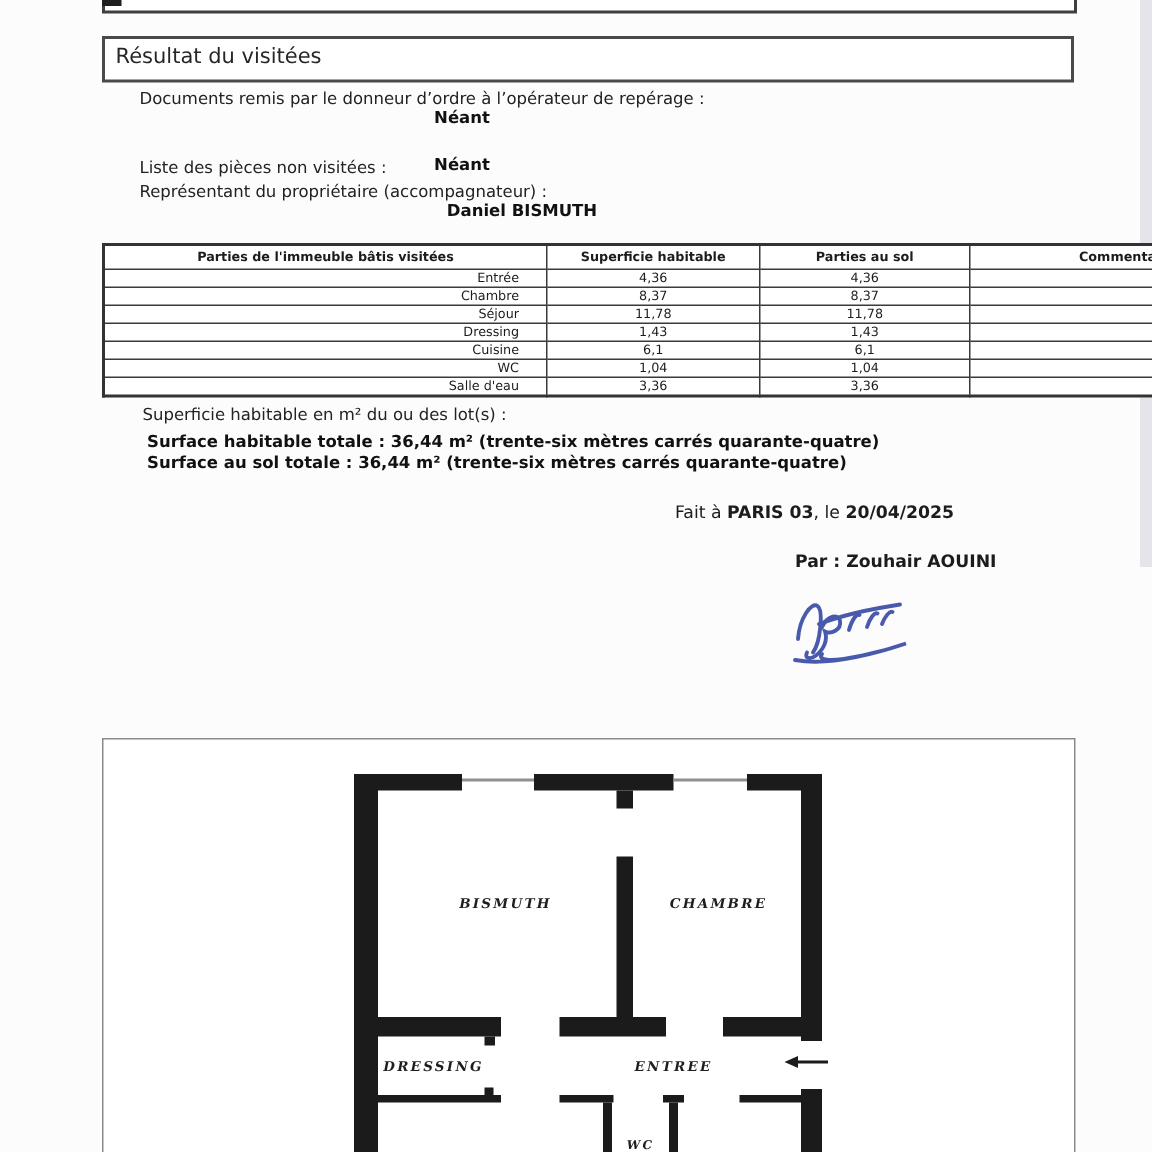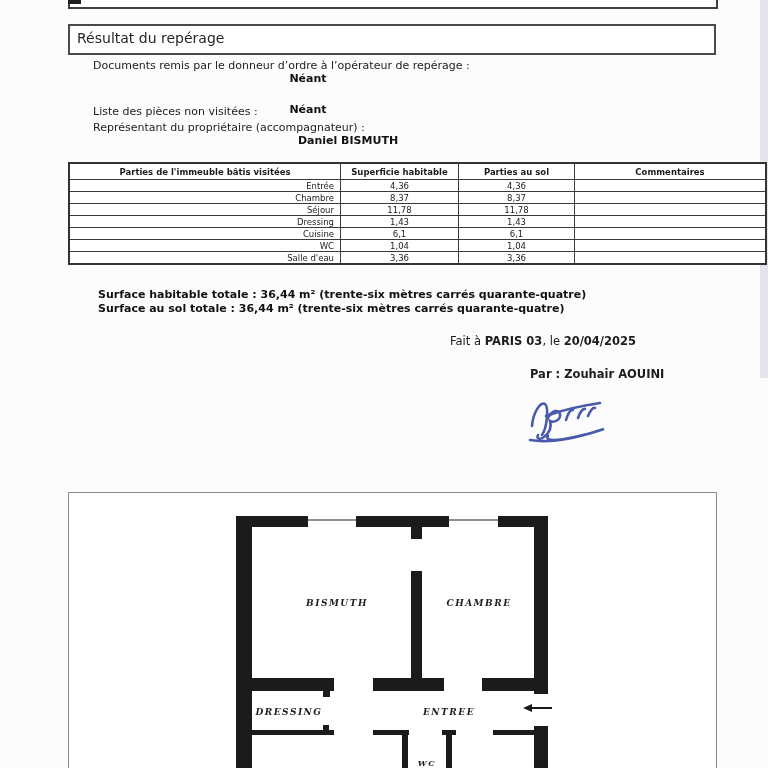--- a/index.html
+++ b/index.html
@@ -16,21 +16,21 @@
 
   
   .title-box{left:68px;top:24px;width:644px;height:27px;border:2px solid #4a4a4a;background:#fff;}
   .title-box span{display:block;padding:4px 0 0 7px;font-size:14px;color:#262626;}
 
   .lbl{font-size:11px;color:#222;white-space:nowrap;}
   .val-center{font-size:11px;font-weight:bold;color:#111;text-align:center;white-space:nowrap;}
 
   
   table.meas{border-collapse:collapse;table-layout:fixed;width:648px;background:#fff;}
-  table.meas th, table.meas td{border:1px solid #3a3a3a;font-size:8.5px;padding:0 6px;overflow:hidden;white-space:nowrap;}
+  table.meas th, table.meas td{border:1px solid #3a3a3a;font-size:8.5px;padding:0 18px;overflow:hidden;white-space:nowrap;}
   table.meas{border:2px solid #333;}
   table.meas th{height:15px;font-weight:bold;text-align:center;}
   table.meas td{height:11px;}
   .c1{width:258px;text-align:right;}
   .c2{width:105px;text-align:center;}
   .c3{width:103px;text-align:center;}
   .c4{width:178px;}
   td.c2,td.c3{text-align:center;}
 
   .totals{font-size:11px;font-weight:bold;color:#111;line-height:14px;white-space:nowrap;}
@@ -50,21 +50,21 @@
 <body>
 
 <div class="page">
 
   <div class="abs top-partial-box"></div>
   <div class="abs top-corner-block"></div>
 
   <div class="abs edge-shadow"></div>
 
   <div class="abs title-box">
-    <span>Résultat du repérage</span>
+    <span>Résultat du visitées</span>
   </div>
 
   <div class="abs lbl" style="left:93px;top:59px;">Documents remis par le donneur d’ordre à l’opérateur de repérage :</div>
   <div class="abs val-center" style="left:68px;top:72px;width:480px;">Néant</div>
 
   <div class="abs lbl" style="left:93px;top:90px;margin-top:15px;">Liste des pièces non visitées :</div>
   <div class="abs val-center" style="left:68px;top:103px;width:480px;">Néant</div>
 
   <div class="abs lbl" style="left:93px;top:121px;">Représentant du propriétaire (accompagnateur) :</div>
   <div class="abs val-center" style="left:68px;top:134px;width:560px;">Daniel BISMUTH</div>
@@ -117,20 +117,21 @@
       </tr>
       <tr>
         <td class="c1">Salle d'eau</td>
         <td class="c2">3,36</td>
         <td class="c3">3,36</td>
         <td class="c4"></td>
       </tr>
     </tbody>
   </table>
 
+  <div class="abs lbl" style="left:95px;top:270px;">Superficie habitable en m² du ou des lot(s) :</div>
   <div class="abs totals" style="left:98px;top:288px;width:604px;">
     <div>Surface habitable totale : 36,44 m² (trente-six mètres carrés quarante-quatre)</div>
     <div>Surface au sol totale : 36,44 m² (trente-six mètres carrés quarante-quatre)</div>
   </div>
 
   <div class="abs fait" style="left:450px;top:334px;">
     <span>Fait à </span><b>PARIS 03</b><span>, le </span><b>20/04/2025</b>
   </div>
   <div class="abs par" style="left:530px;top:367px;">Par : Zouhair AOUINI</div>
 

